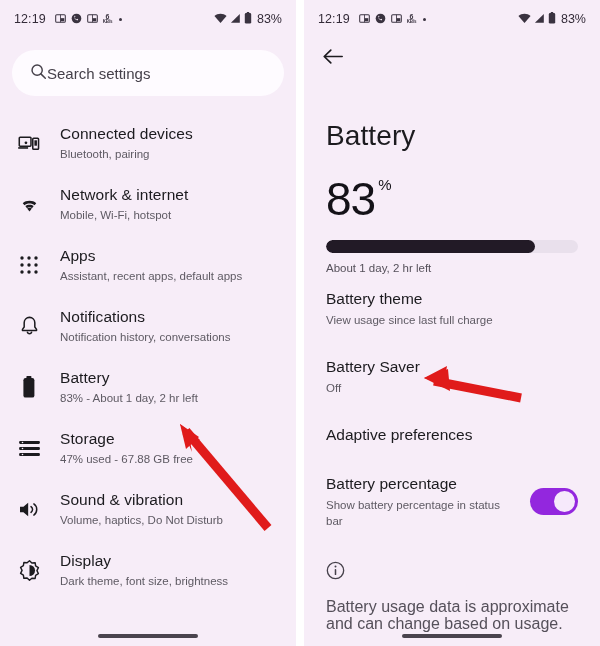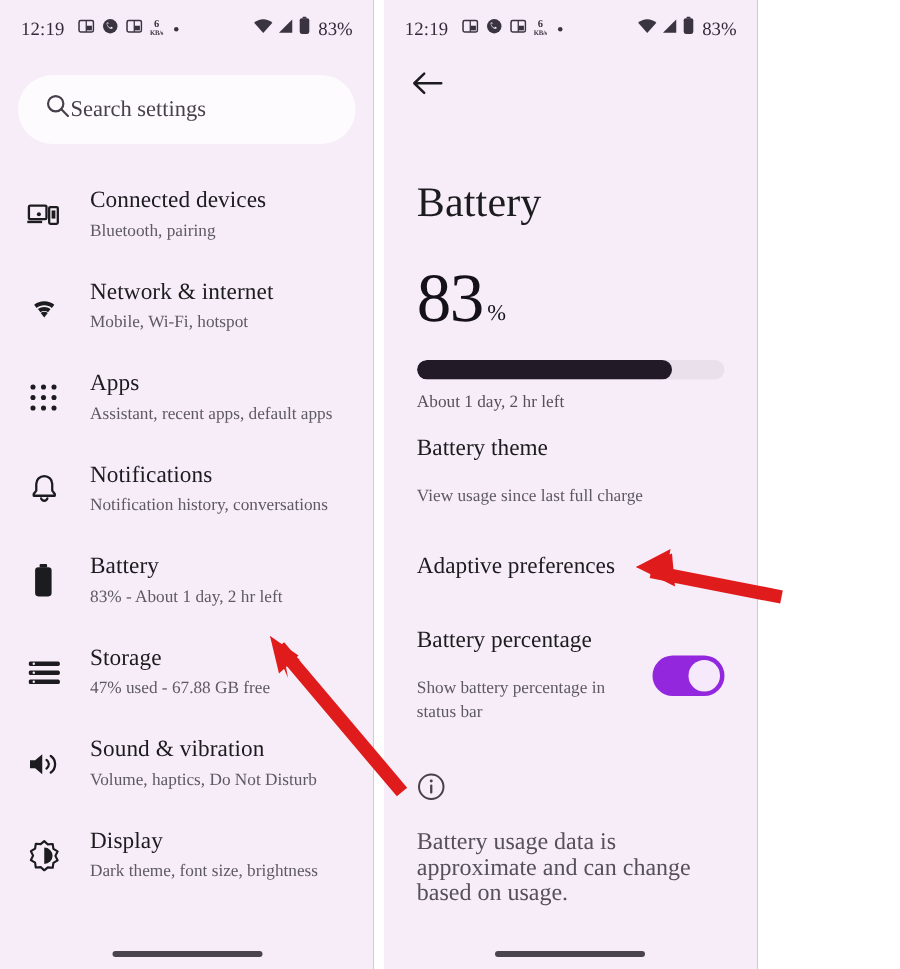--- a/index.html
+++ b/index.html
@@ -4,24 +4,23 @@
 <style>
   * { box-sizing: border-box; margin: 0; padding: 0; }
   html, body {
     width: 600px; height: 646px;
     font-family: "Liberation Sans", sans-serif;
     background: #ffffff;
     overflow: hidden;
   }
   .stage {
     position: relative;
-    width: 505px; height: 646px;
+    width: 600px; height: 646px;
     display: flex;
     background: #0369a1;
-    font-family: Liberation Serif, serif;
   }
   .panel {
     position: relative;
     width: 296px; height: 646px;
     background: #F7EDF8;
     overflow: hidden;
   }
   .gutter { width: 8px; height: 646px; background: #ffffff; }
 
   
@@ -70,35 +69,35 @@
   .row-txt { margin-left: 18px; padding-top: 1px; }
   .row-title { font-size: 15.5px; color: #1c1b1f; line-height: 20px; letter-spacing: .05px; }
   .row-sub { font-size: 11.5px; color: #5e5a63; line-height: 16px; margin-top: 2px; }
 
   
   .backbar { height: 40px; display: flex; align-items: center; padding-left: 18px; }
   .page-title {
     font-size: 28px; color: #1c1b1f; font-weight: 400;
     padding: 42px 0 0 22px; letter-spacing: .1px;
   }
-  .pct-wrap { display: flex; align-items: flex-end; padding: 24px 0 0 22px; }
+  .pct-wrap { display: flex; align-items: flex-start; padding: 24px 0 0 22px; }
   .pct-num { font-size: 46px; font-weight: 400; color: #141218; line-height: 46px; letter-spacing: -1px; }
   .pct-sym { font-size: 15px; color: #141218; margin-left: 3px; margin-bottom: 4px; }
   .bar-outer {
     margin: 18px 22px 0 22px;
     height: 13px; border-radius: 8px;
     background: #E9E0EC;
     overflow: hidden;
   }
   .bar-fill { height: 100%; border-radius: 8px; background: #221A26; }
   .bar-caption { font-size: 11.5px; color: #55505a; padding: 9px 0 0 22px; }
 
   .brow { padding: 15px 22px 14px 22px; }
   .brow-title { font-size: 15.5px; color: #1c1b1f; line-height: 20px; }
-  .brow-sub { font-size: 11.5px; color: #5e5a63; line-height: 16px; margin-top: 14px; }
+  .brow-sub { font-size: 11.5px; color: #5e5a63; line-height: 16px; margin-top: 3px; }
   .brow-flex { display: flex; align-items: center; }
   .brow-flex .brow-left { flex: 1; }
 
   .toggle {
     width: 48px; min-width: 48px; height: 27px;
     border-radius: 16px; background: #9327DE;
     position: relative; margin-left: 12px;
   }
   .toggle .knob {
     position: absolute; top: 3px; right: 3px;
@@ -395,20 +394,24 @@
     <div class="bar-outer">
       <div class="bar-fill" id="bar-fill" style="width: 83%;"></div>
     </div>
     <div class="bar-caption">About 1 day, 2 hr left</div>
 
     <div class="brow">
       <div class="brow-title">Battery theme</div>
       <div class="brow-sub">View usage since last full charge</div>
     </div>
 
+    <div class="brow">
+      <div class="brow-title">Battery Saver</div>
+      <div class="brow-sub">Off</div>
+    </div>
 
     <div class="brow">
       <div class="brow-title">Adaptive preferences</div>
     </div>
 
     <div class="brow brow-flex">
       <div class="brow-left">
         <div class="brow-title">Battery percentage</div>
         <div class="brow-sub">Show battery percentage in status bar</div>
       </div>

